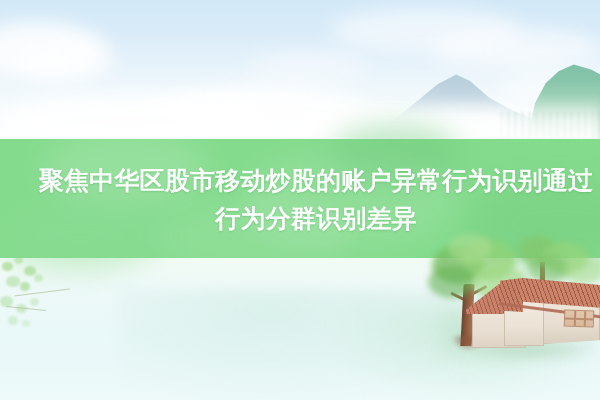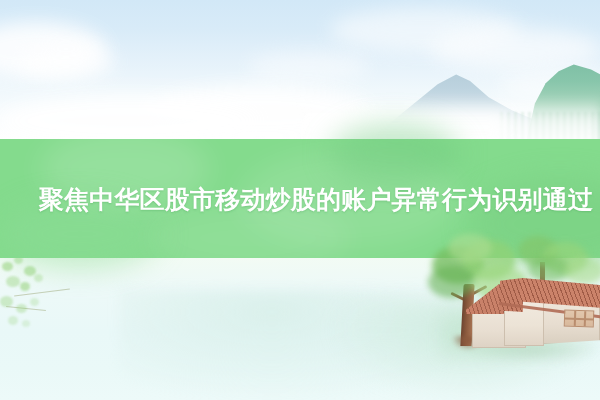--- a/index.html
+++ b/index.html
@@ -410,15 +410,16 @@
         <div class="mull-h" style="top:7px;"></div>
       </div>
     </div>
 
   </div>
 
   <div class="ground-shadow"></div>
 
   <div class="title-wrap">
     <div class="title-line">聚焦中华区股市移动炒股的账户异常行为识别通过</div>
+    <div class="title-line">行为分群识别差异</div>
   </div>
 
 </div>
 
 </body></html>

